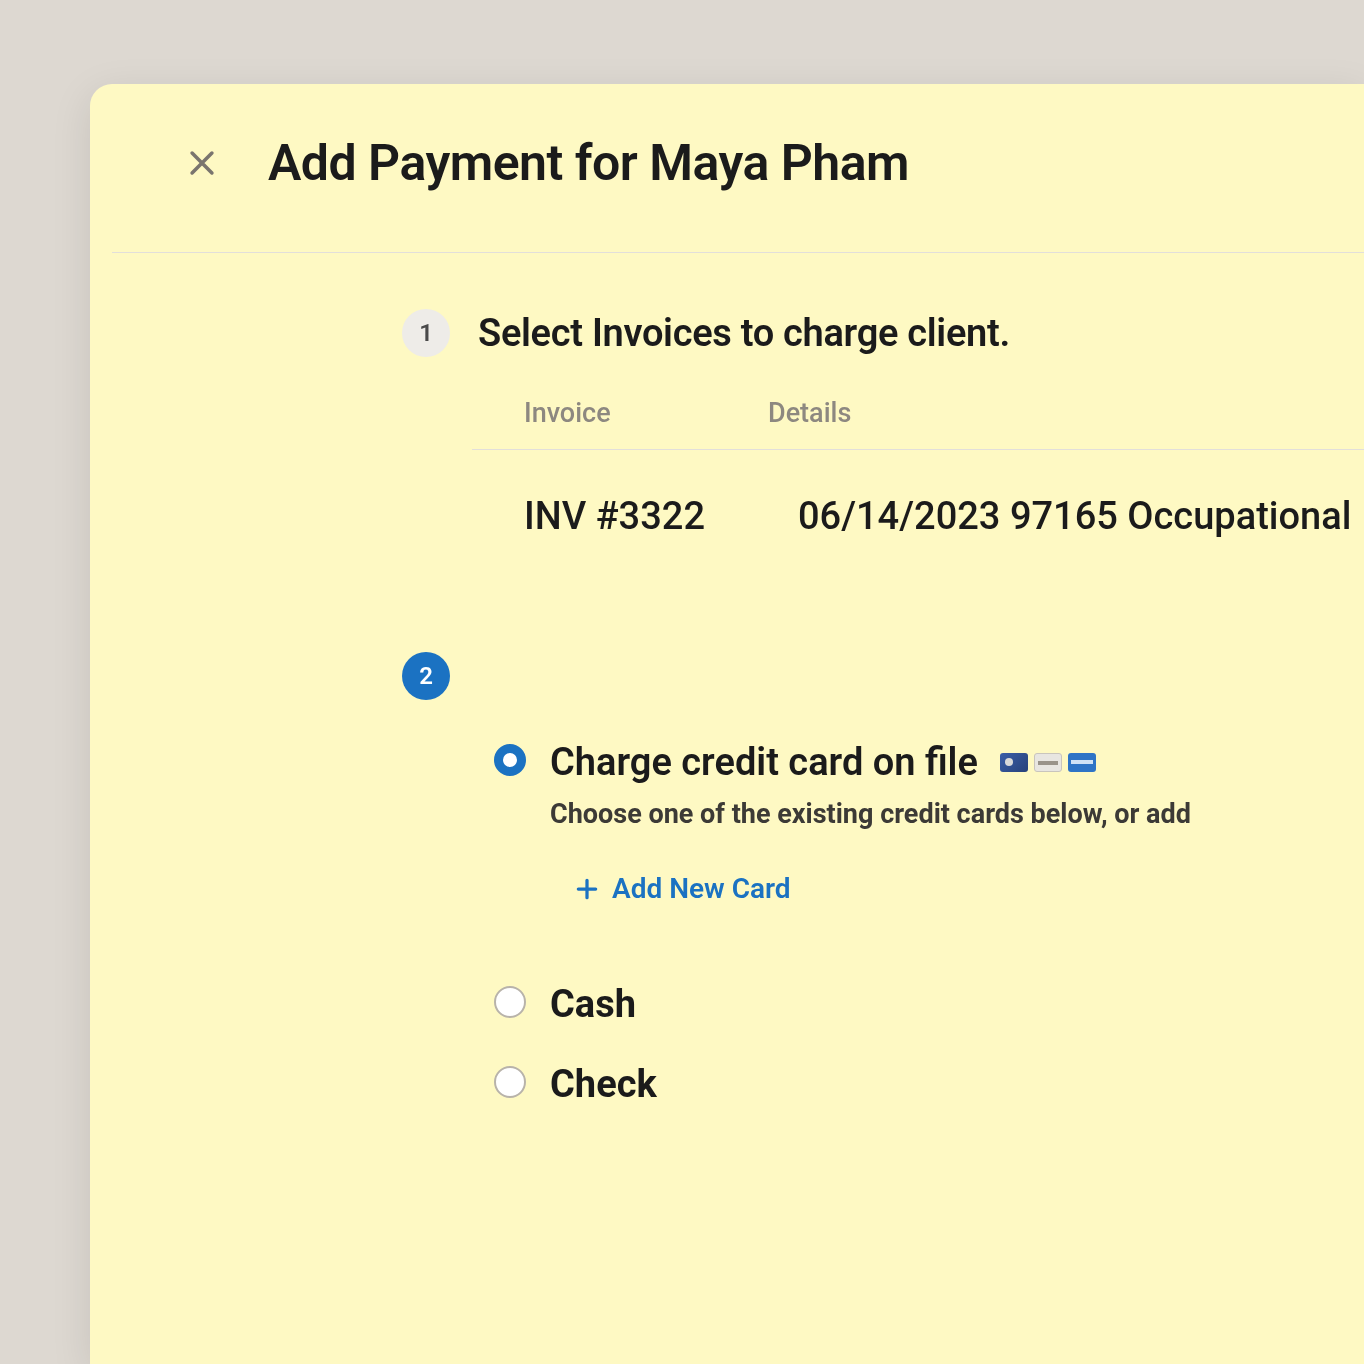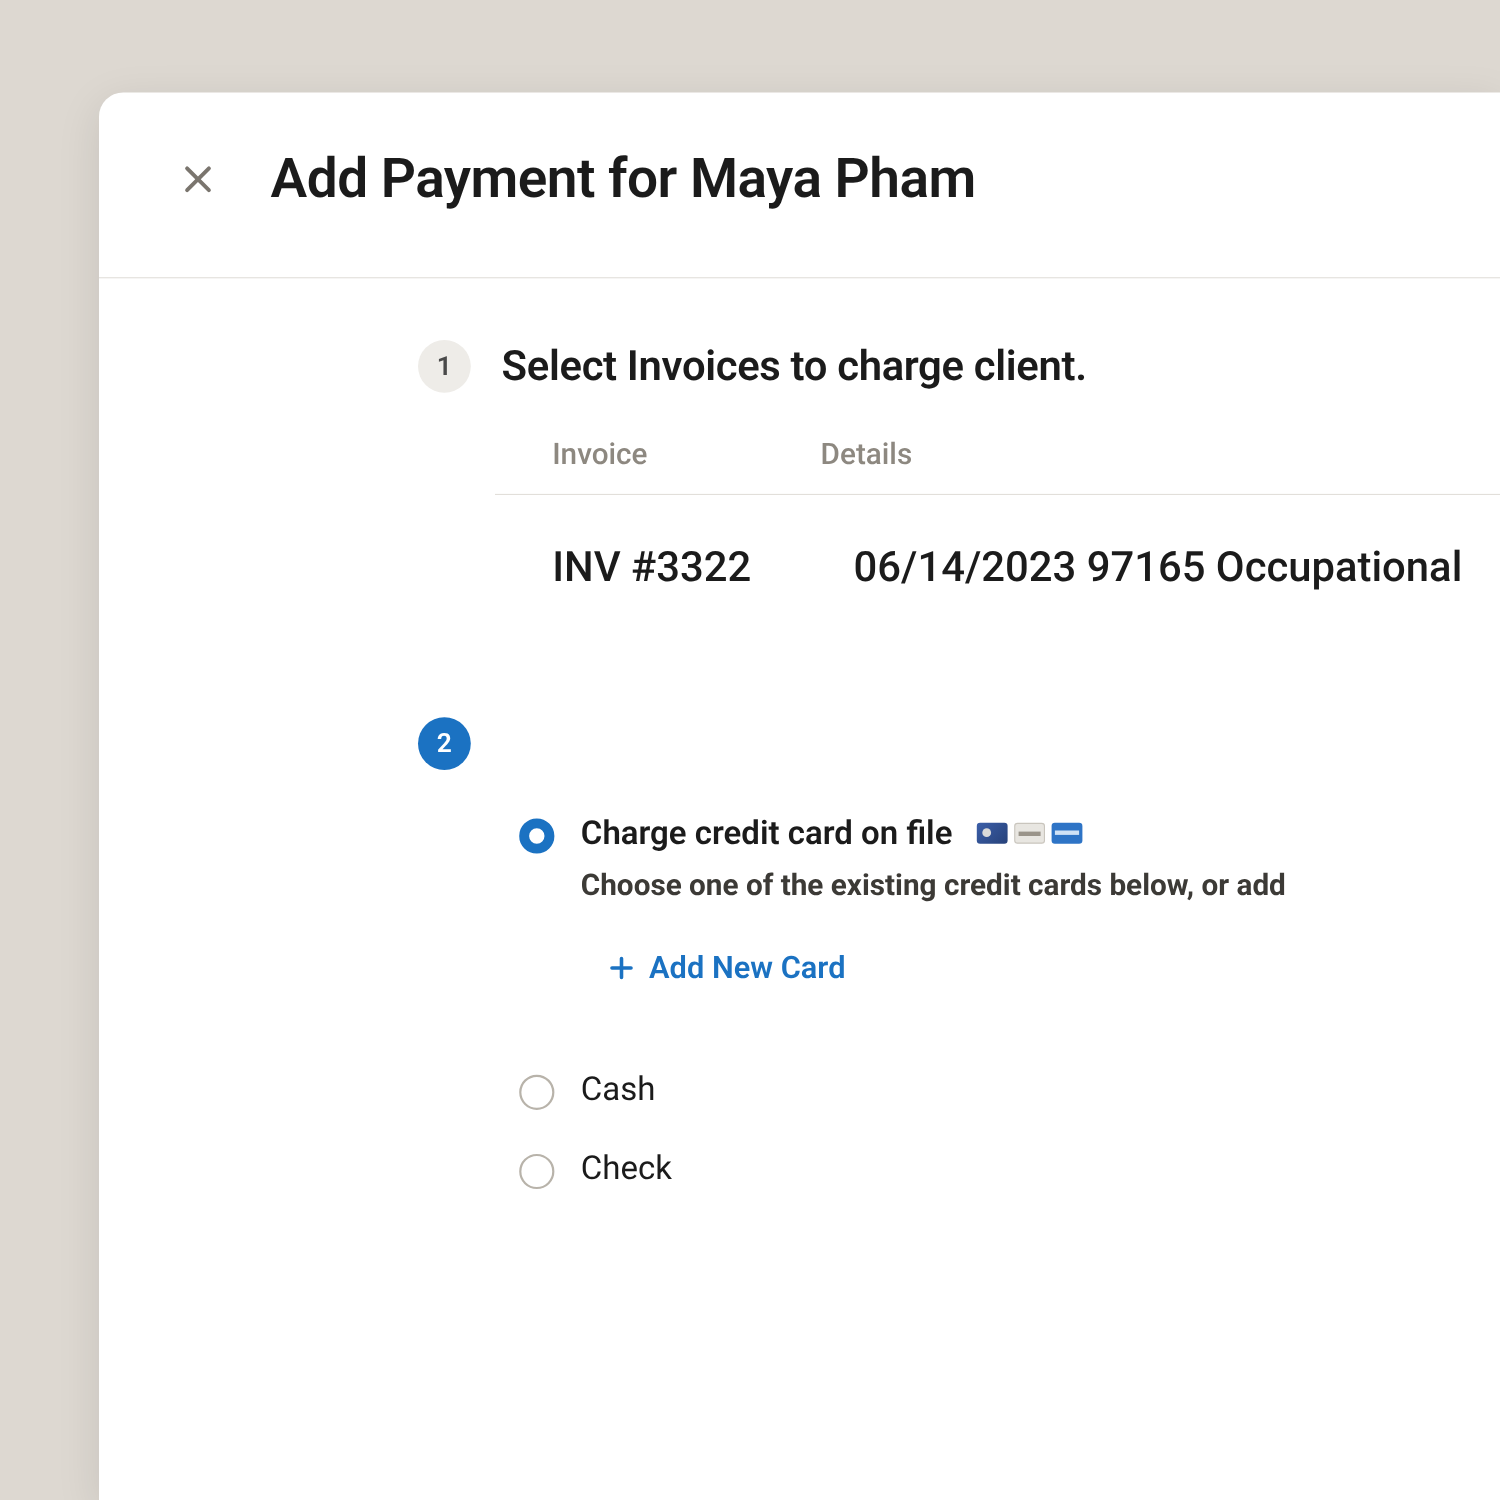--- a/index.html
+++ b/index.html
@@ -8,24 +8,25 @@
     background: #ddd8d1;
     font-family: -apple-system, BlinkMacSystemFont, "Segoe UI", Roboto, Helvetica, Arial, sans-serif;
     color: #1a1a1a;
   }
   .modal {
     position: absolute;
     top: 84px;
     left: 90px;
     right: 0;
     bottom: 0;
-    background: #ffffff;
+    background: #fef9c3;
     border-top-left-radius: 22px;
     box-shadow: 0 10px 40px rgba(0,0,0,0.10);
     overflow: hidden;
+    padding-left: 22px;
   }
   .header {
     display: flex;
     align-items: center;
     padding: 50px 70px 60px 70px;
     border-bottom: 1px solid #e2dfda;
   }
   .close-btn {
     width: 40px; height: 40px;
     display: flex; align-items: center; justify-content: center;
@@ -113,29 +114,29 @@
     margin-top: 4px;
     cursor: pointer;
     position: relative;
   }
   .radio.selected {
     border-color: #1b72c2;
     border-width: 9px;
   }
   .option-content { flex: 1; }
   .option-label {
-    font-size: 30px;
+    font-size: 38px;
     font-weight: 650;
     color: #1b1b1b;
     display: flex;
     align-items: center;
     gap: 16px;
   }
   .option-label.plain {
-    font-weight: 400;
+    font-weight: 700;
   }
   .card-icons {
     display: inline-flex; gap: 6px; margin-left: 6px;
   }
   .card-icon {
     width: 28px; height: 19px; border-radius: 3px;
     display: inline-block;
   }
   .ci1 { background: linear-gradient(135deg,#3b5ea8,#27427a); position:relative; }
   .ci1::after{content:"";position:absolute;left:5px;top:5px;width:8px;height:8px;border-radius:50%;background:#d9d9d9;}

